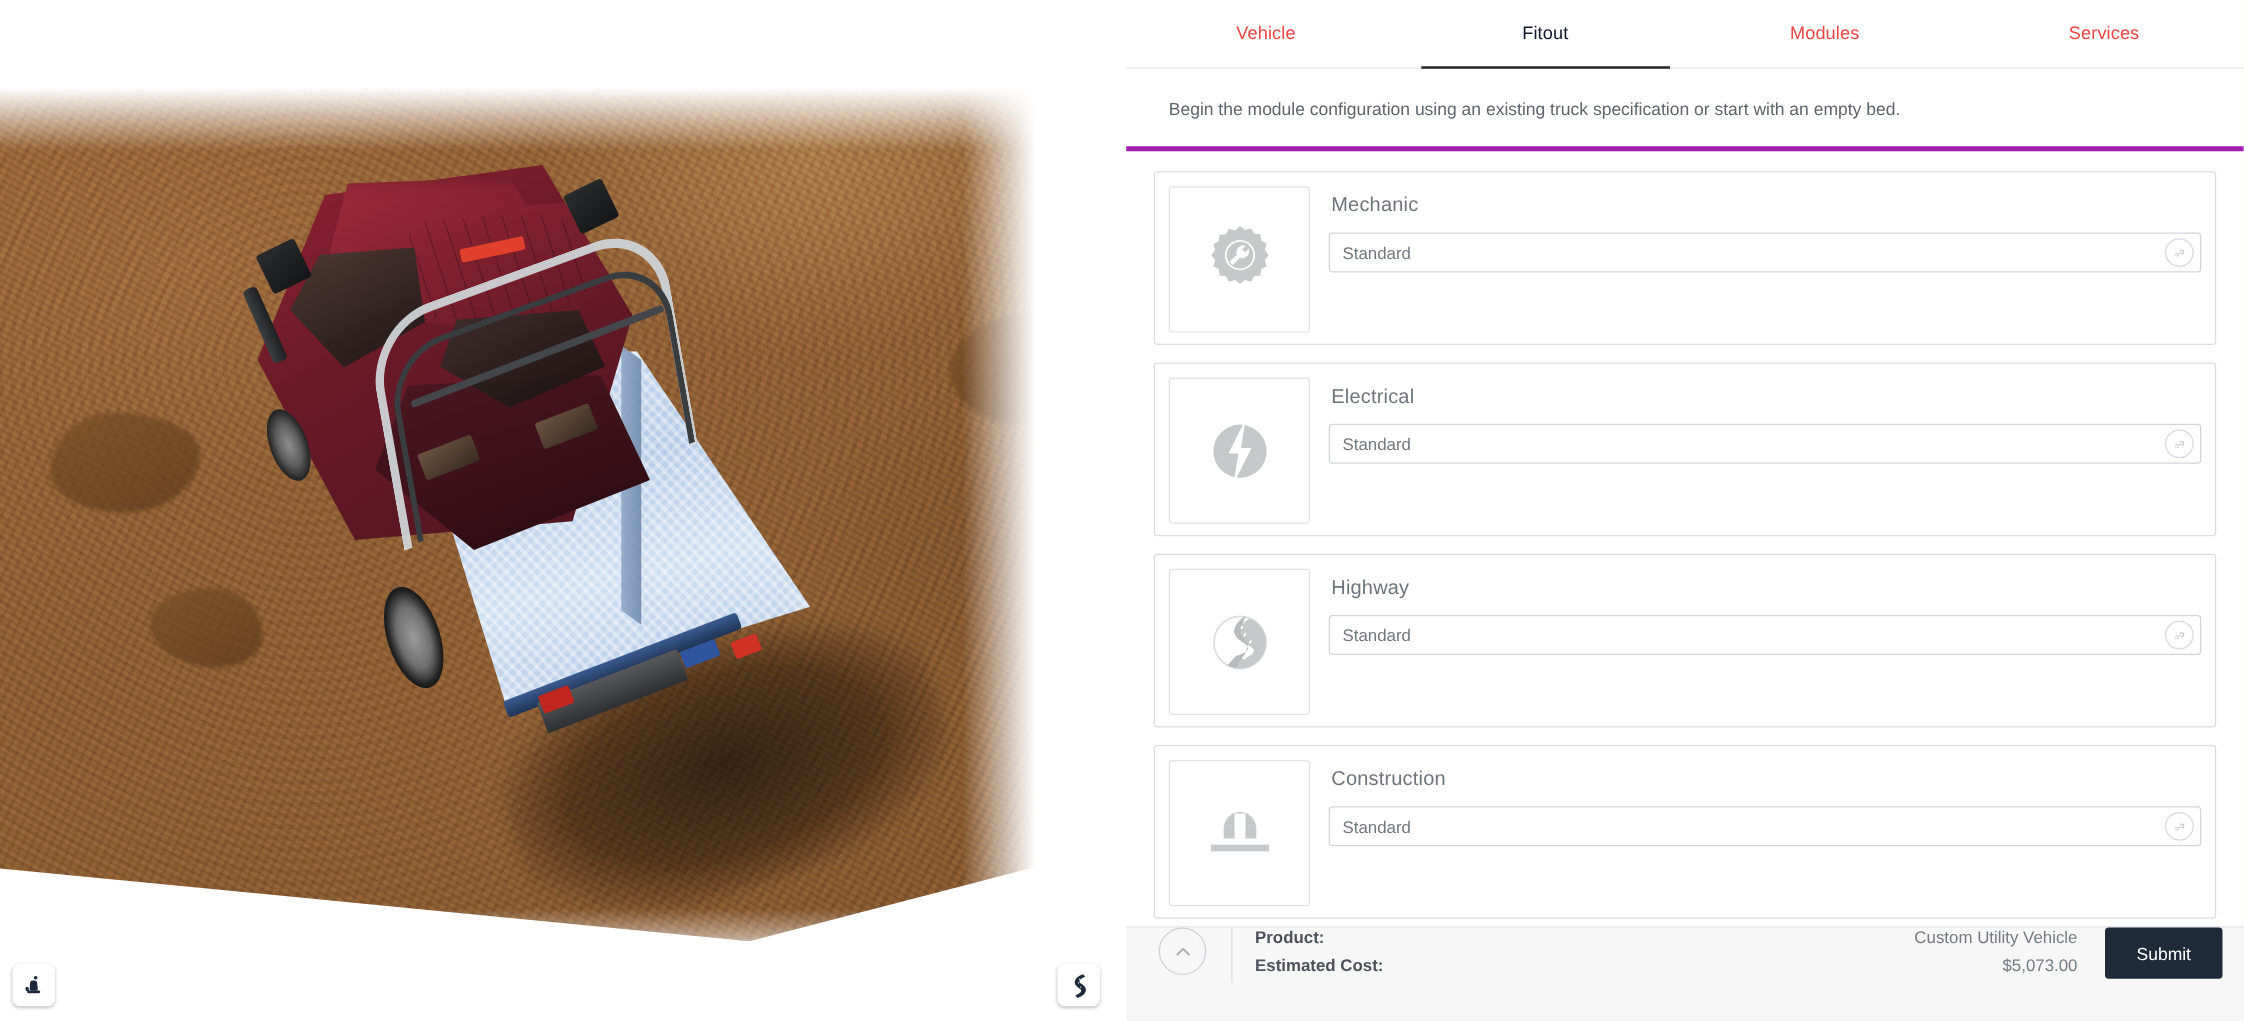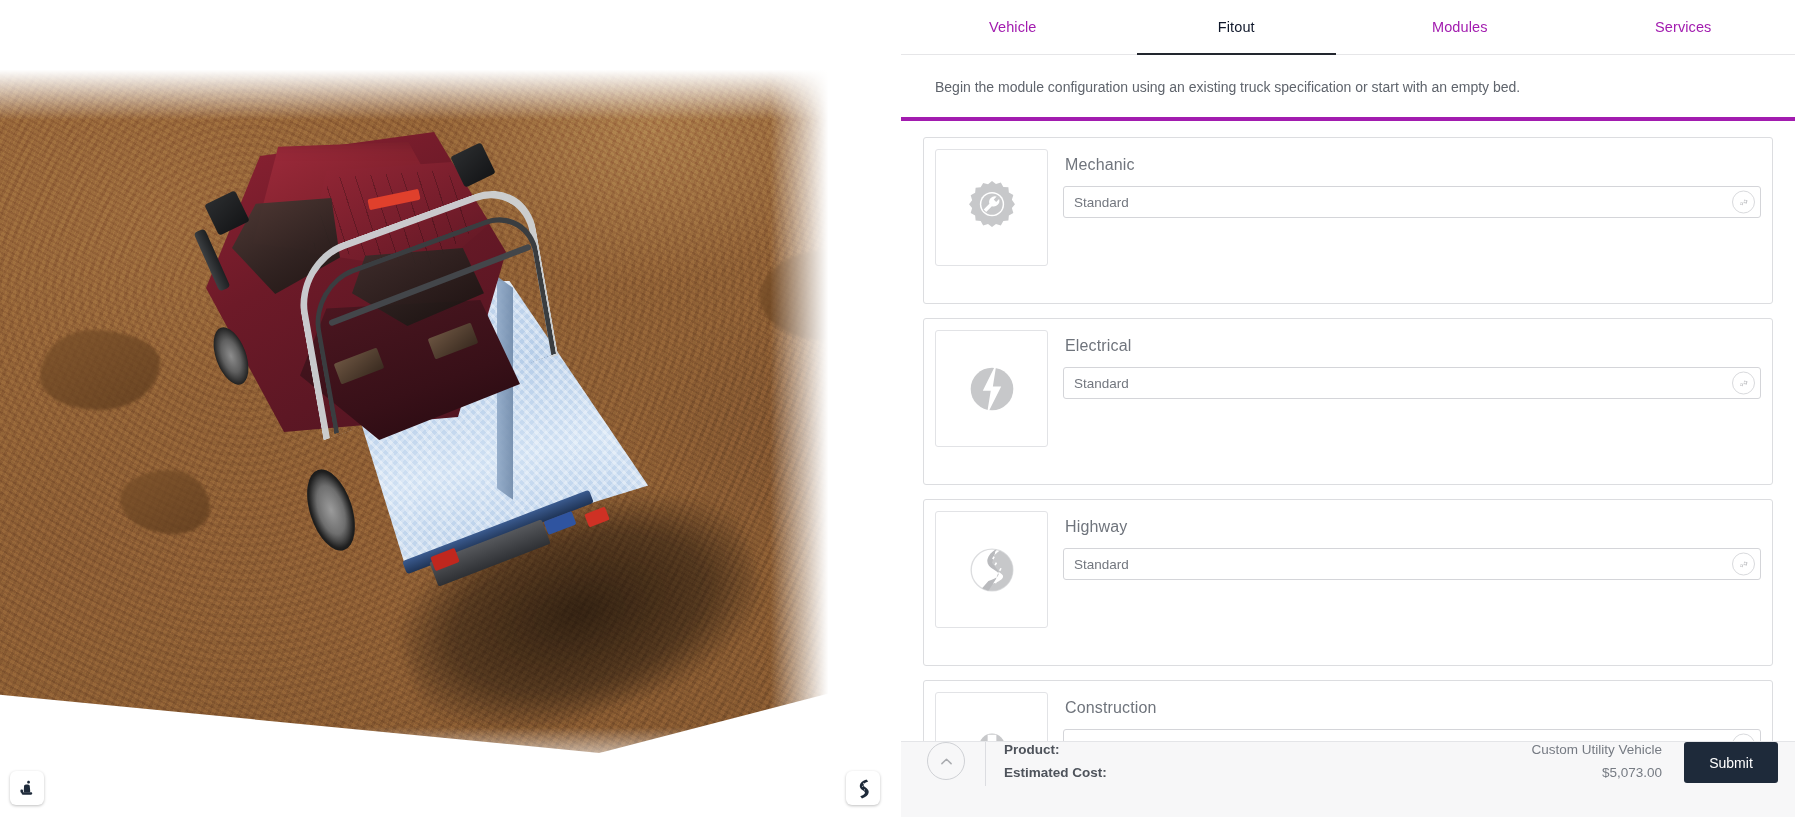--- a/index.html
+++ b/index.html
@@ -282,21 +282,21 @@
     height: 55px;
     border-bottom: 1px solid #e6e6e8;
     flex: 0 0 55px;
   }
   .tab {
     flex: 1 1 0;
     display: flex;
     align-items: center;
     justify-content: center;
     font-size: 14.5px;
-    color: #a21caf;
+    color: #ef4444;
     cursor: pointer;
     position: relative;
     letter-spacing: .1px;
   }
   .tab.active { color: #0f172a; }
   .tab.active::after {
     content: "";
     position: absolute;
     left: 12px; right: 12px; bottom: -1px;
     height: 2px;
@@ -318,21 +318,21 @@
     position: relative;
   }
 
   .card {
     border: 1px solid #dcdde0;
     border-radius: 3px;
     background: #fff;
     display: flex;
     padding: 11px;
     margin-bottom: 14px;
-    height: 167px;
+    height: 139px;
   }
   .card-iconbox {
     flex: 0 0 113px;
     height: 117px;
     border: 1px solid #e2e3e6;
     border-radius: 3px;
     display: flex;
     align-items: center;
     justify-content: center;
     background: #fff;

